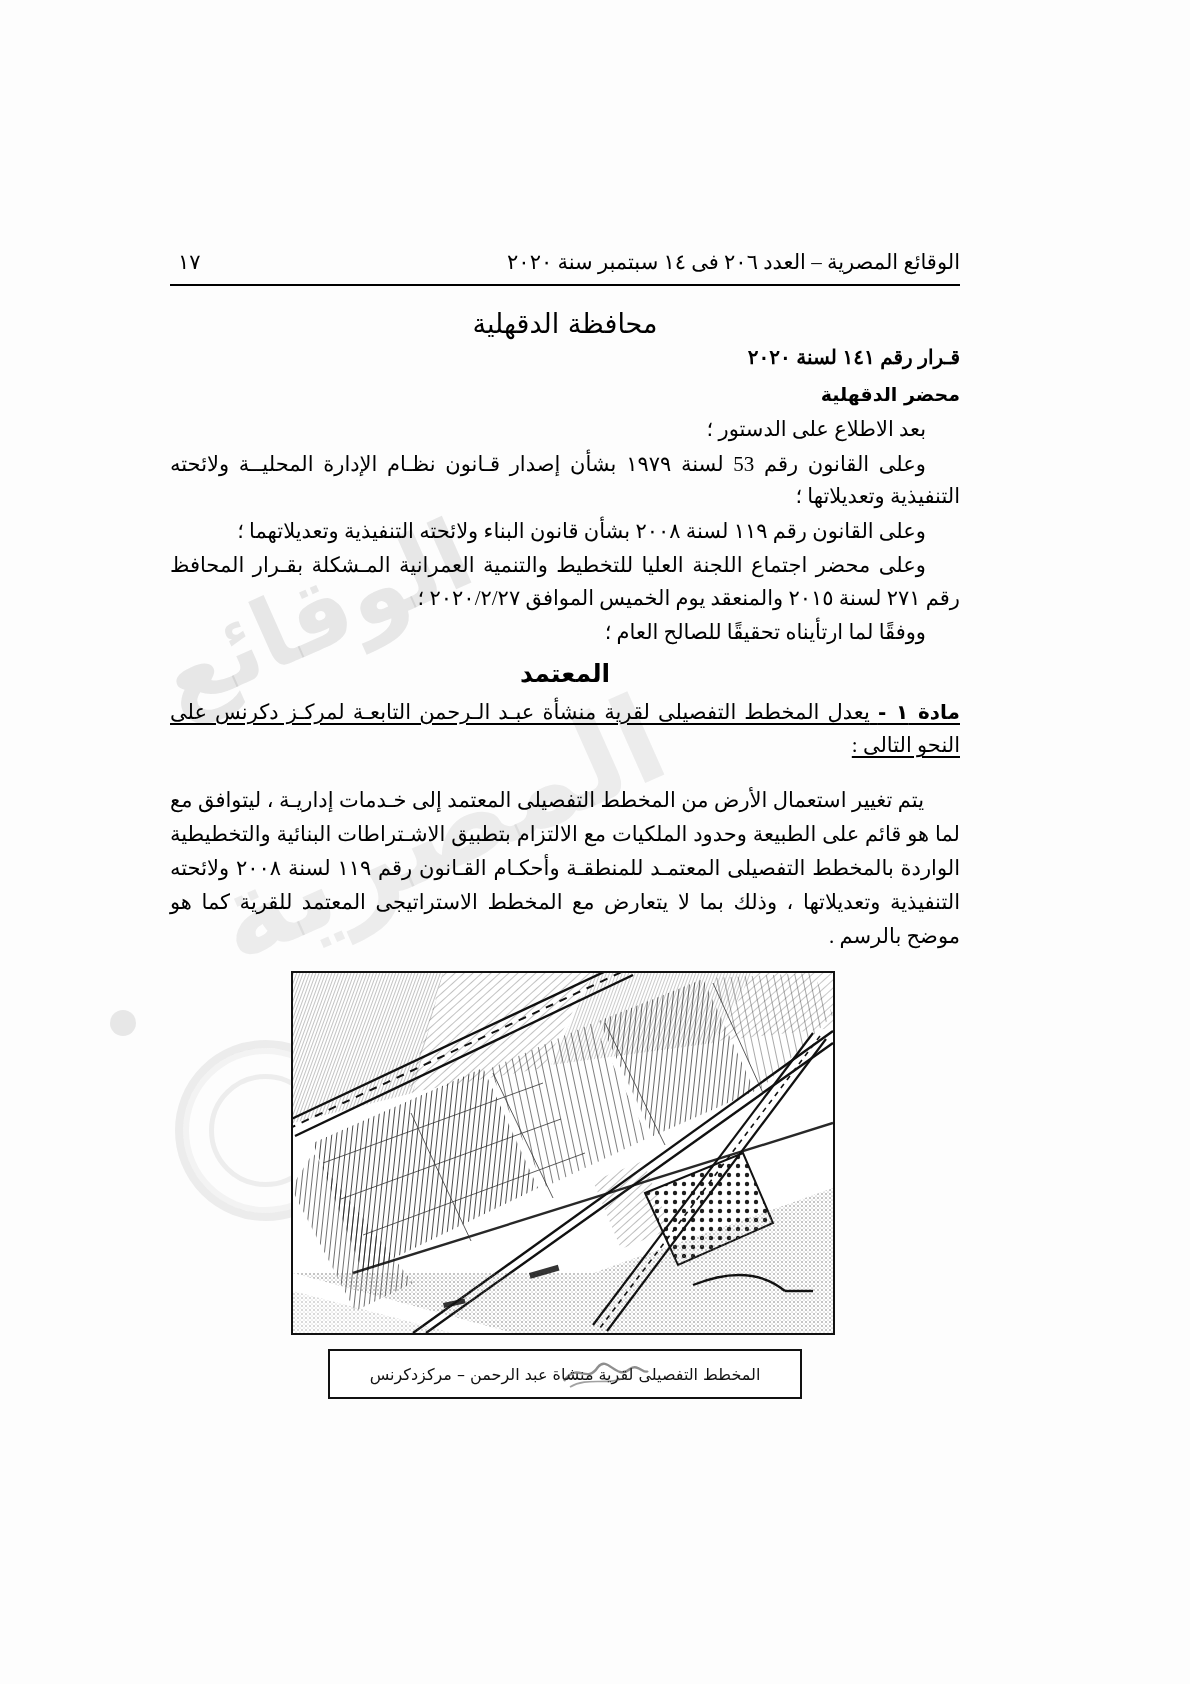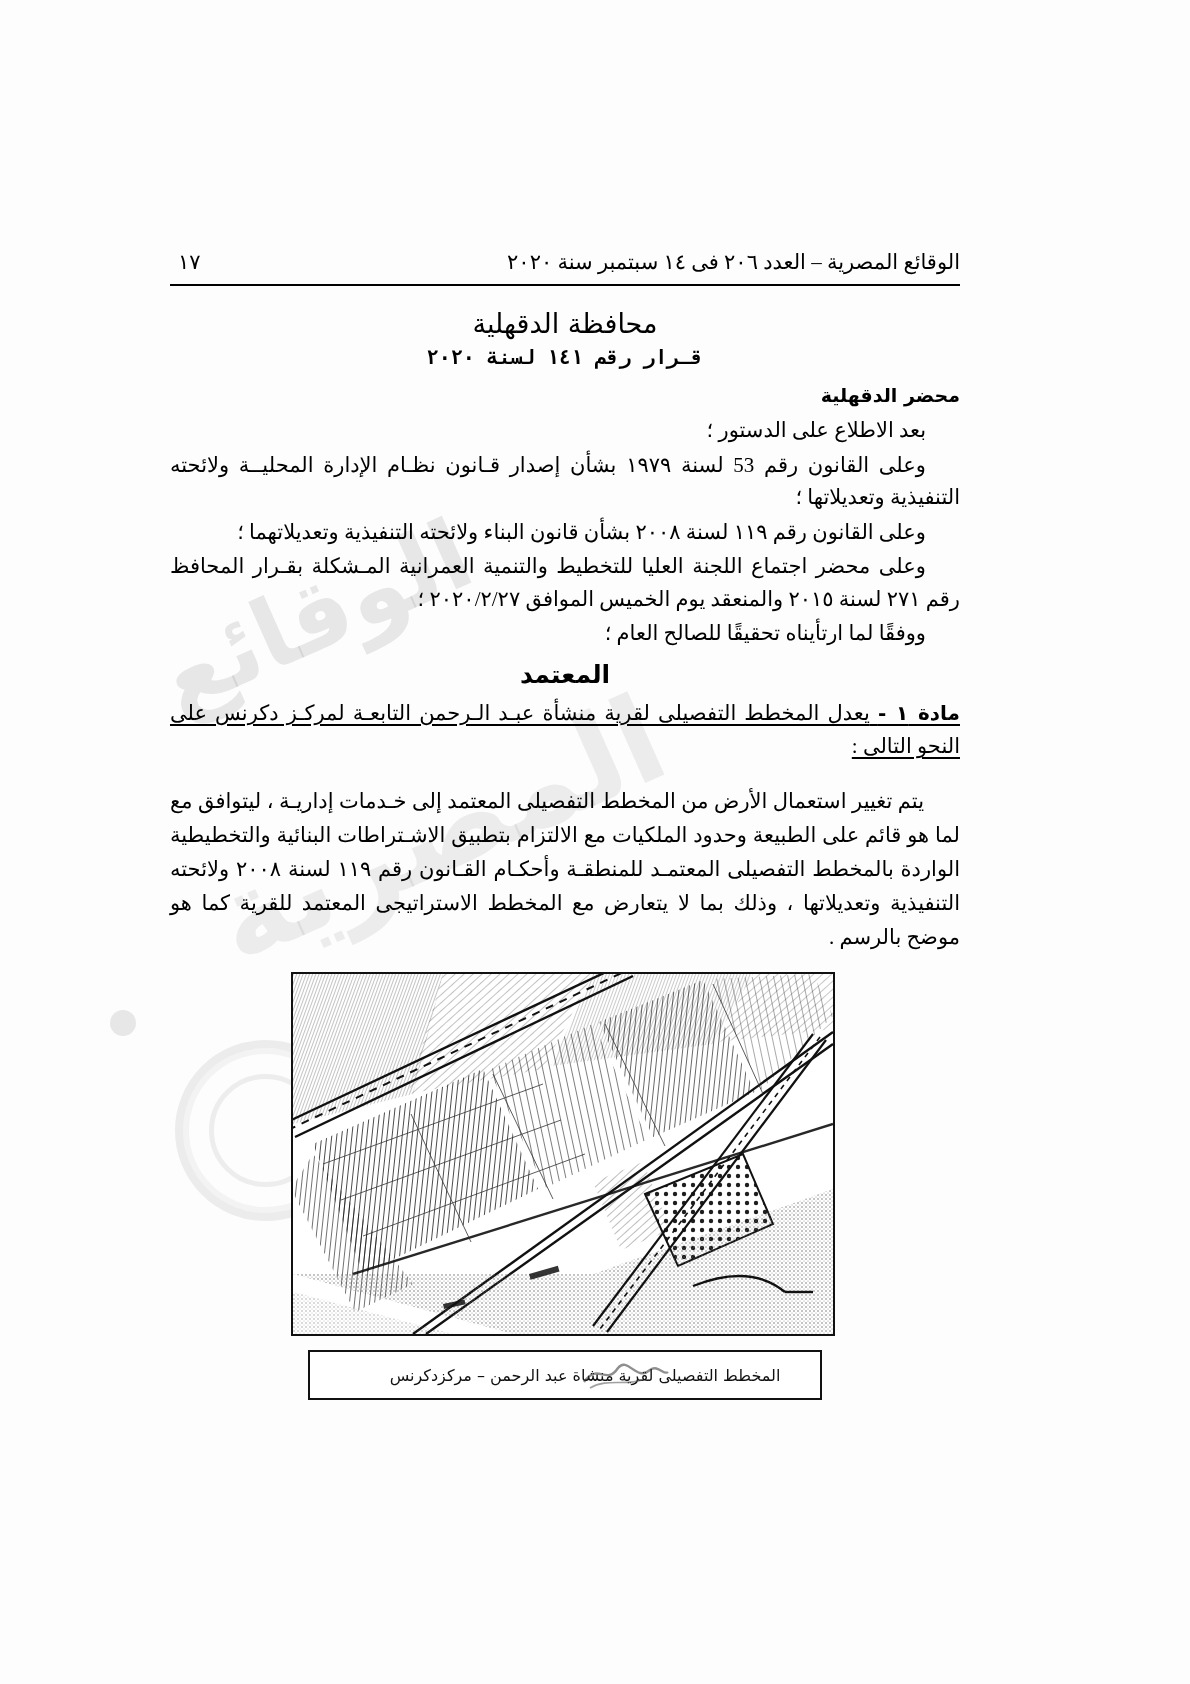--- a/index.html
+++ b/index.html
@@ -113,22 +113,21 @@
 
   .gov-title {
     text-align: center;
     font-family: "DejaVu Sans", sans-serif;
     font-weight: normal;
     font-size: 27px;
     letter-spacing: 0.5px;
     margin-bottom: 6px;
   }
   .decree-title {
-    text-align: center;
-    font-family: Liberation Mono, monospace;
+    font-family: Liberation Sans, sans-serif;
     font-weight: bold;
     font-size: 20px;
     letter-spacing: 1px;
     margin-bottom: 14px;
   }
   .signer {
     text-align: right;
     font-family: "DejaVu Sans", sans-serif;
     font-weight: bold;
     font-size: 19px;
@@ -197,21 +196,20 @@
   .caption-box {
     margin: 14px auto 0 auto;
     width: 470px;
     height: 46px;
     border: 2px solid #111;
     display: flex;
     align-items: center;
     justify-content: center;
     position: relative;
     background: #fff;
-    padding-left: 40px;
   }
   .caption-text {
     font-family: "DejaVu Sans", sans-serif;
     font-size: 16px;
     color: #111;
   }
   .caption-scribble {
     position: absolute;
     right: 150px;
     top: 4px;

